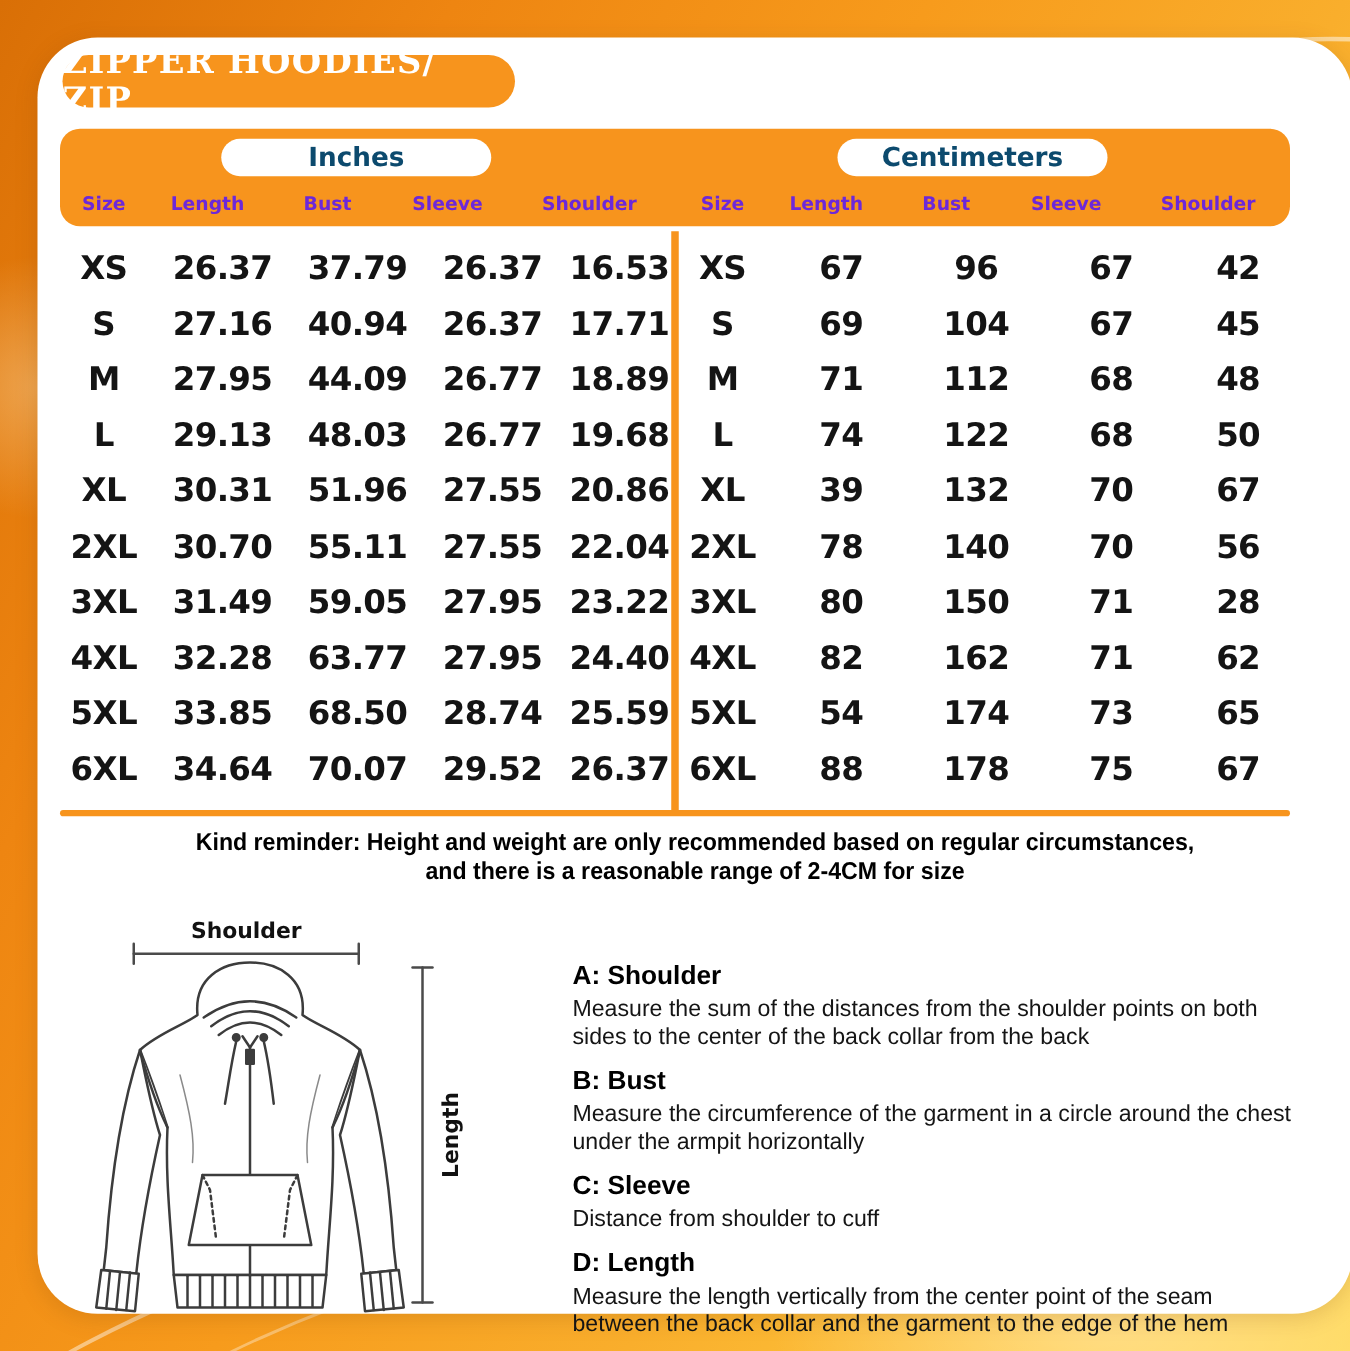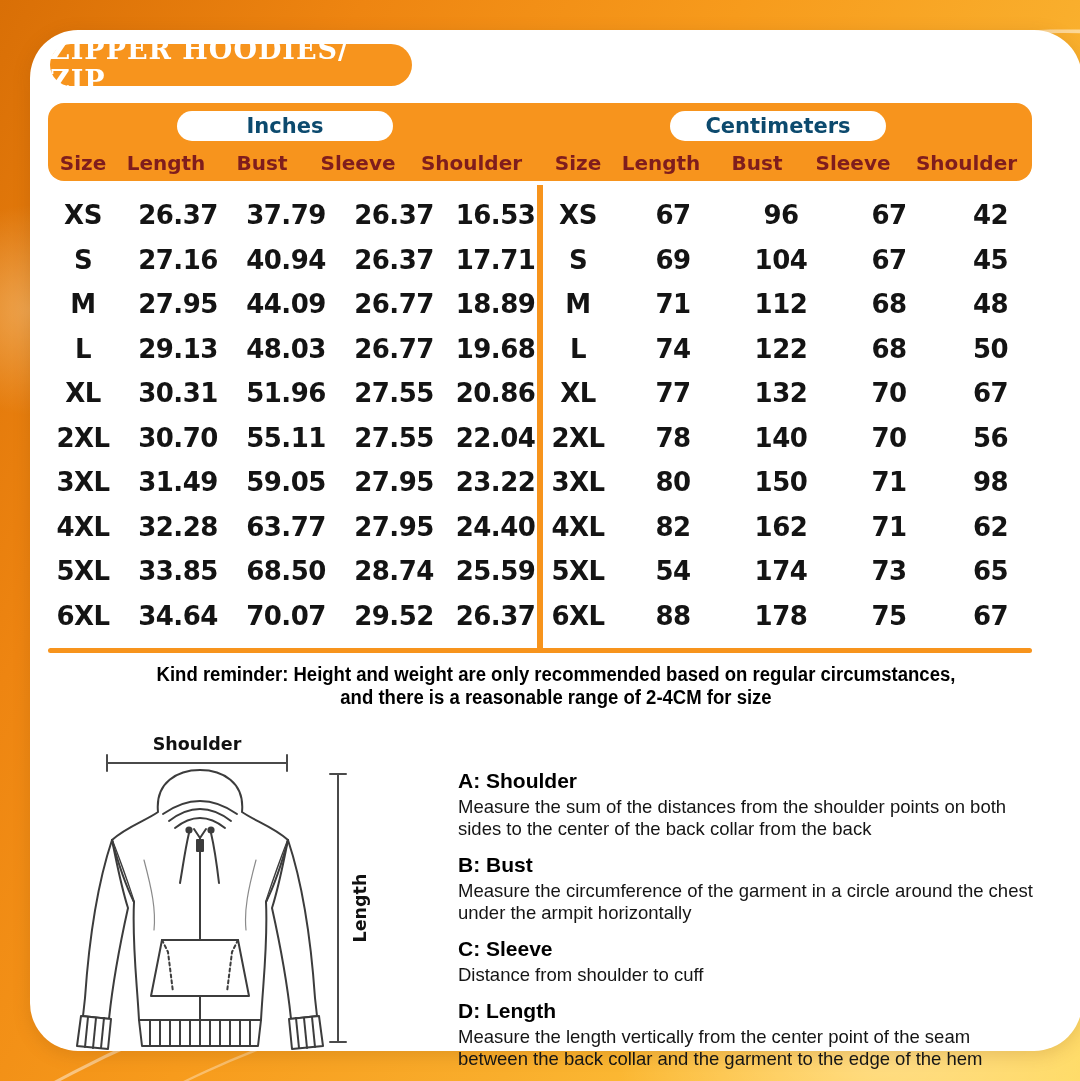--- a/index.html
+++ b/index.html
@@ -26,21 +26,21 @@
 
   .band{position:absolute;left:18px;top:73px;width:984px;height:78px;background:#F7941D;border-radius:16px;}
 
   .pill{position:absolute;height:30px;background:#ffffff;border-radius:16px;display:flex;align-items:center;justify-content:center;
     font-size:21px;font-weight:700;color:#0c4a6e;}
   .pill.inches{left:147px;top:81px;width:216px;}
   .pill.cm{left:640px;top:81px;width:216px;}
 
   .cols{position:absolute;top:114px;height:37px;width:489px;display:grid;
     grid-template-columns:70px 96px 96px 96px 1fr;align-items:center;}
-  .cols span{font-size:20px;font-weight:700;color:#7f1d1d;text-align:center;}
+  .cols span{font-size:15px;font-weight:700;color:#6d28d9;text-align:center;}
   .cols.left{left:18px;}
   .cols.right{left:513px;}
 
   .rows{position:absolute;top:163px;width:489px;}
   .rows.left{left:18px;}
   .rows.right{left:513px;}
   .trow{height:44.5px;display:grid;grid-template-columns:70px 96px 96px 96px 1fr;align-items:center;gap:12px;}
   .trow .cell{font-size:26px;font-weight:700;color:#141414;text-align:center;letter-spacing:-0.5px;}
 
   .vline{position:absolute;left:507px;top:155px;width:6px;height:465px;background:#F7941D;}
@@ -192,38 +192,38 @@
       </div>
       <div class="trow">
         <span class="cell">L</span>
         <span class="cell">74</span>
         <span class="cell">122</span>
         <span class="cell">68</span>
         <span class="cell">50</span>
       </div>
       <div class="trow">
         <span class="cell">XL</span>
-        <span class="cell">77</span>
+        <span class="cell">39</span>
         <span class="cell">132</span>
         <span class="cell">70</span>
         <span class="cell">67</span>
       </div>
       <div class="trow">
         <span class="cell">2XL</span>
         <span class="cell">78</span>
         <span class="cell">140</span>
         <span class="cell">70</span>
         <span class="cell">56</span>
       </div>
       <div class="trow">
         <span class="cell">3XL</span>
         <span class="cell">80</span>
         <span class="cell">150</span>
         <span class="cell">71</span>
-        <span class="cell">98</span>
+        <span class="cell">28</span>
       </div>
       <div class="trow">
         <span class="cell">4XL</span>
         <span class="cell">82</span>
         <span class="cell">162</span>
         <span class="cell">71</span>
         <span class="cell">62</span>
       </div>
       <div class="trow">
         <span class="cell">5XL</span>

